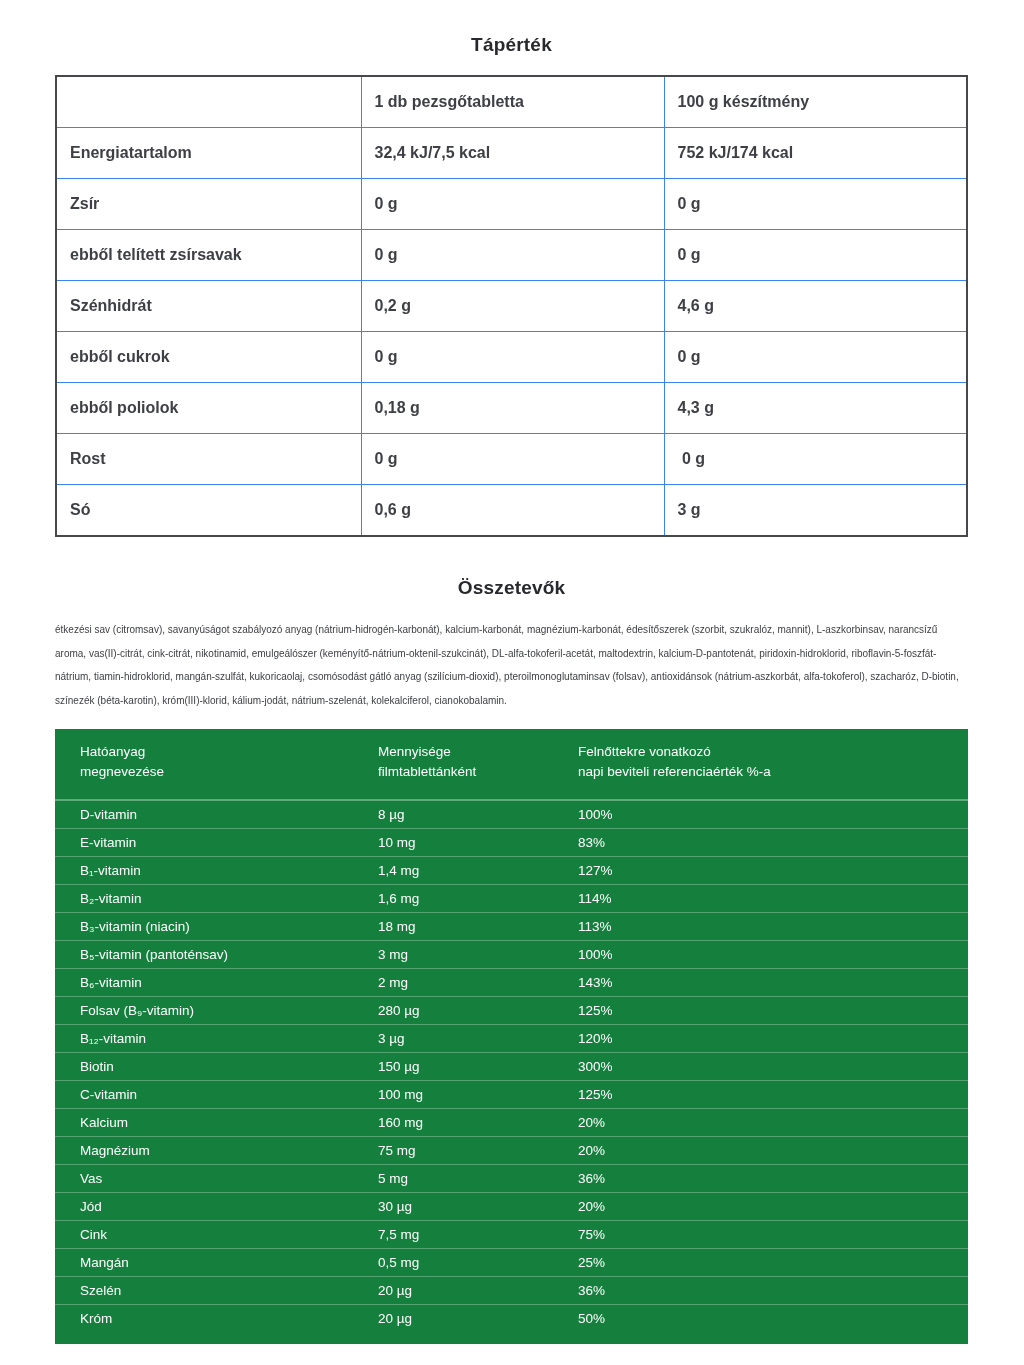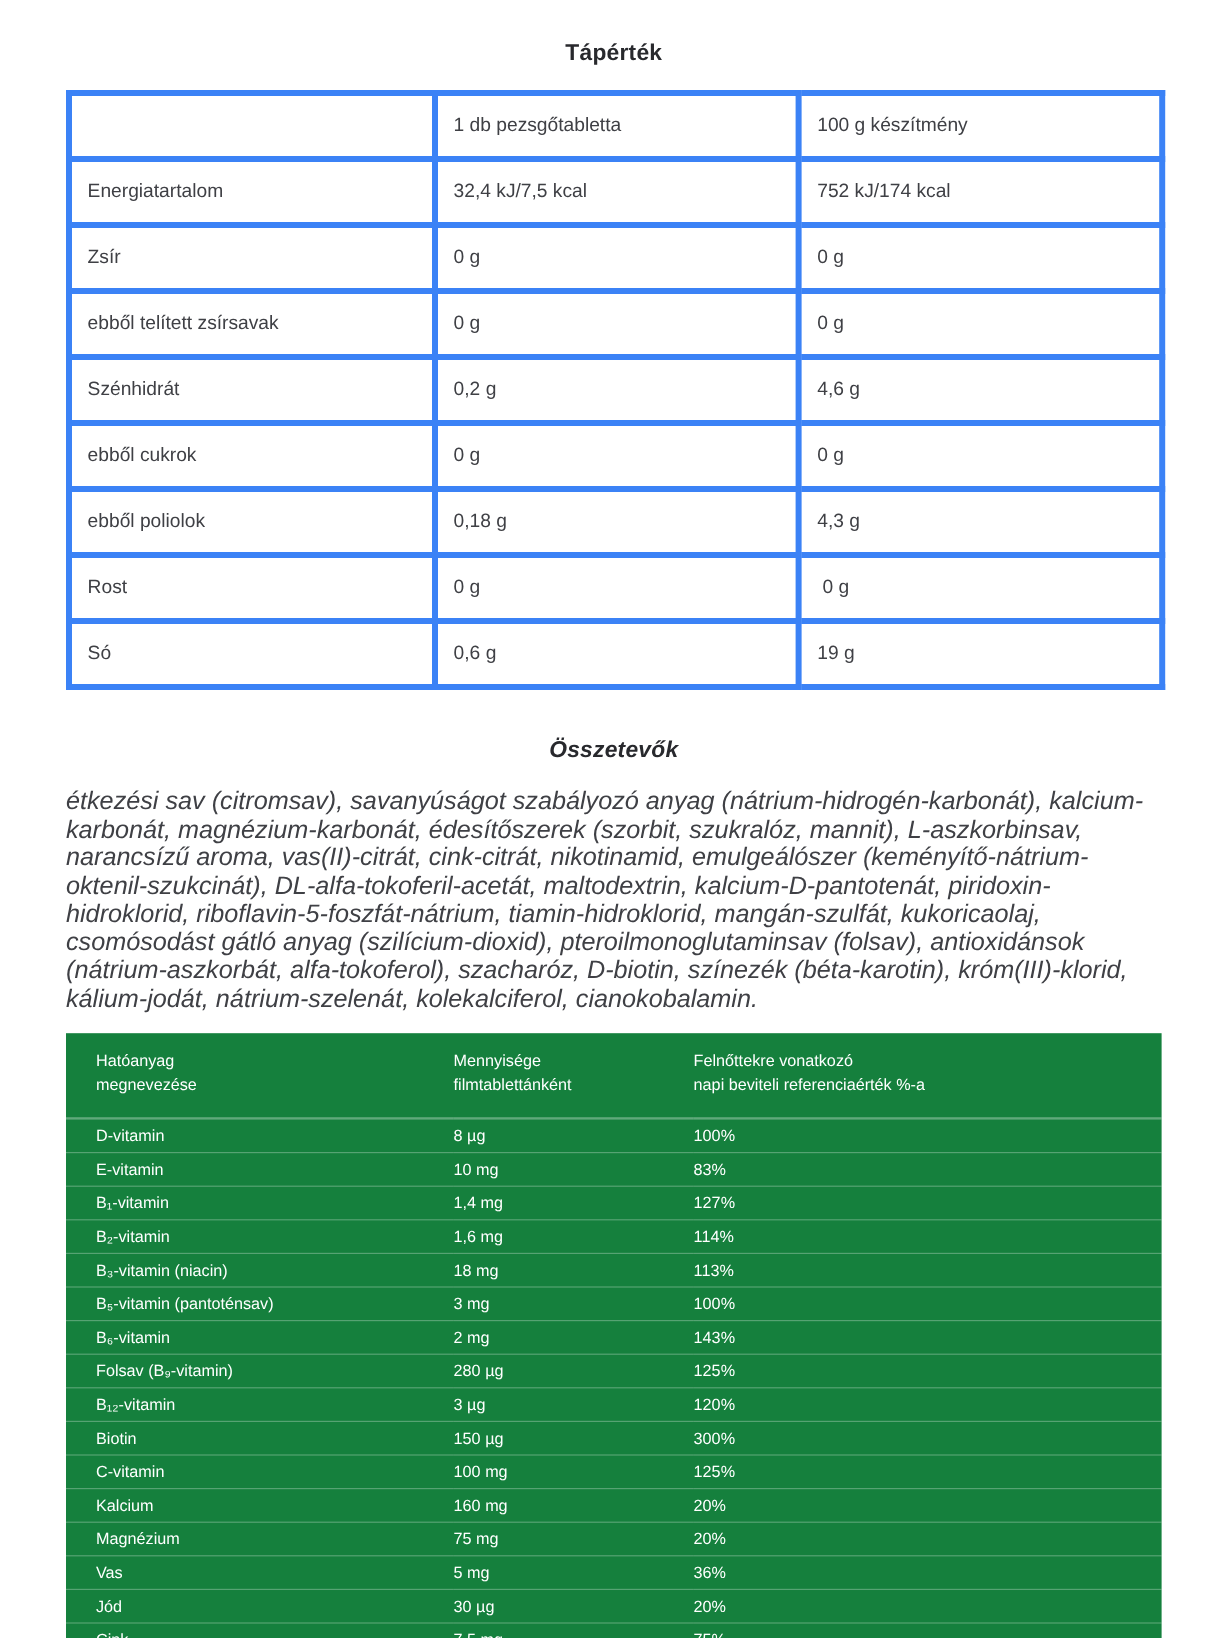--- a/index.html
+++ b/index.html
@@ -26,37 +26,37 @@
   table.nutrition {
     border-collapse: collapse;
     table-layout: fixed;
     width: 911px;
     border: 2px solid #47484c;
   }
   .nutrition col.c1 { width: 305px; }
   .nutrition col.c2 { width: 303px; }
   .nutrition col.c3 { width: 303px; }
   .nutrition th, .nutrition td {
-    border: 5px solid #3b82f6;
+    border: 1px solid #3b82f6;
     font-size: 16px;
-    font-weight: 400;
+    font-weight: 700;
     text-align: left;
     vertical-align: middle;
     padding: 16px 13px;
     height: 44px;
     color: #3f4045;
     white-space: pre-wrap;
   }
   .nutrition thead th { height: 46px; }
 
   
-  .ingredients-section { margin-top: 40px; font-style: italic; }
+  .ingredients-section { margin-top: 40px; }
   .ingredients-text {
     margin: 0;
-    font-size: 21px;
+    font-size: 10px;
     line-height: 23.5px;
     color: #3f4045;
     max-width: 906px;
   }
 
   
   .actives-wrap {
     margin-top: 17px;
     width: 913px;
     background: #15803d;
@@ -149,21 +149,21 @@
 
           <tr>
             <td>Rost</td>
             <td>0 g</td>
             <td> 0 g</td>
           </tr>
 
           <tr>
             <td>Só</td>
             <td>0,6 g</td>
-            <td>19 g</td>
+            <td>3 g</td>
           </tr>
         </tbody>
     </table>
   </section>
 
   <section class="ingredients-section">
     <h2 class="section-title">Összetevők</h2>
     <p class="ingredients-text">étkezési sav (citromsav), savanyúságot szabályozó anyag (nátrium-hidrogén-karbonát), kalcium-karbonát, magnézium-karbonát, édesítőszerek (szorbit, szukralóz, mannit), L-aszkorbinsav, narancsízű aroma, vas(II)-citrát, cink-citrát, nikotinamid, emulgeálószer (keményítő-nátrium-oktenil-szukcinát), DL-alfa-tokoferil-acetát, maltodextrin, kalcium-D-pantotenát, piridoxin-hidroklorid, riboflavin-5-foszfát-nátrium, tiamin-hidroklorid, mangán-szulfát, kukoricaolaj, csomósodást gátló anyag (szilícium-dioxid), pteroilmonoglutaminsav (folsav), antioxidánsok (nátrium-aszkorbát, alfa-tokoferol), szacharóz, D-biotin, színezék (béta-karotin), króm(III)-klorid, kálium-jodát, nátrium-szelenát, kolekalciferol, cianokobalamin.</p>
   </section>
 

